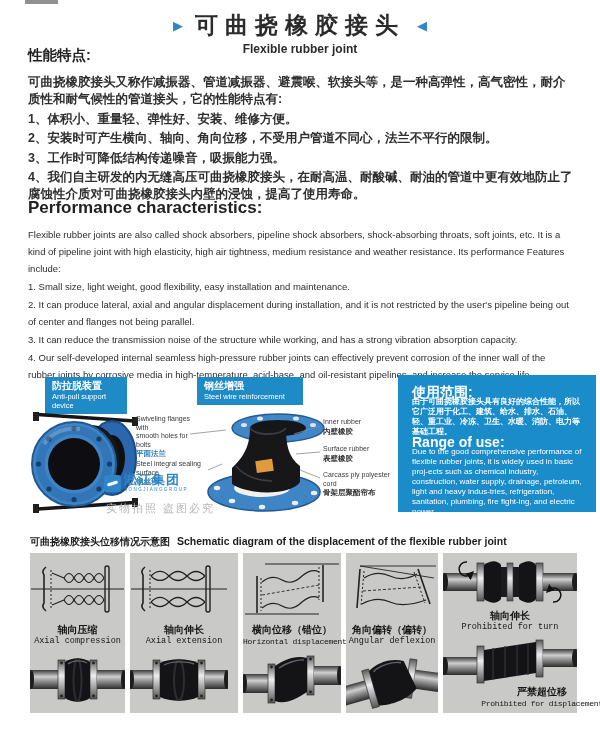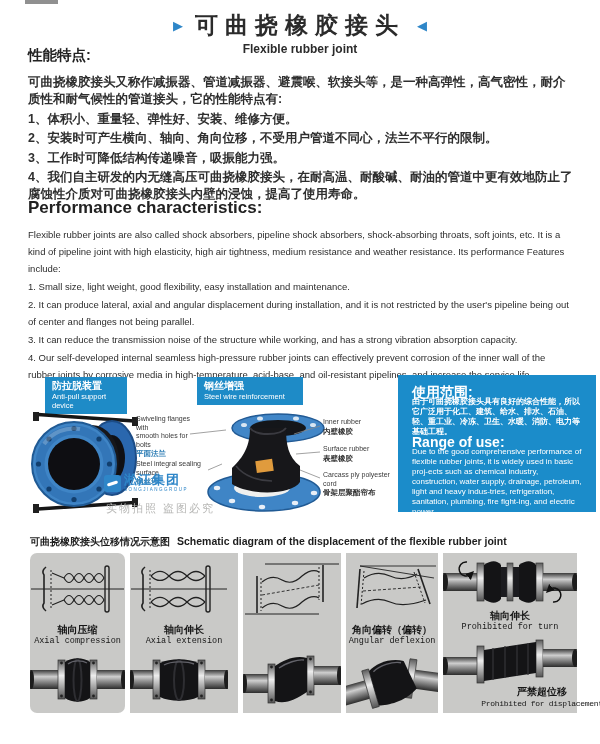--- a/index.html
+++ b/index.html
@@ -47,21 +47,21 @@
   .rangebox .rh{font-size:14px;font-weight:bold;line-height:10px;}
   .rangebox .rb-cn{font-size:8px;font-weight:bold;line-height:10px;}
   .rangebox .rb-en{font-size:8px;line-height:10px;}
 
   
   .diag-head{position:absolute;top:531px;left:30px;white-space:nowrap;}
   .diag-head .cnh{font-size:10px;font-weight:bold;color:#1d1d1d;}
   .diag-head .enh{font-size:10.5px;font-weight:bold;color:#1d1d1d;margin-left:7px;}
   .panels{position:absolute;top:553px;left:30px;display:flex;gap:5px;}
   .panel{background:#c9c9c7;height:160px;position:relative;flex:none;}
-  .pw1{width:95px;border-radius:7px;}.pw2{width:108px;}.pw3{width:98px;}.pw4{width:92px;}.pw5{width:134px;}
+  .pw1{width:95px;}.pw2{width:108px;}.pw3{width:98px;}.pw4{width:92px;}.pw5{width:134px;}
   .schem{position:absolute;top:3px;left:0;}
   .cap{position:absolute;top:71px;left:0;width:100%;text-align:center;}
   .cap .ccn{font-family:"Liberation Serif","DejaVu Serif",serif;font-size:10px;font-weight:600;color:#161616;line-height:12px;}
   .cap .cen{font-family:"Liberation Mono","DejaVu Sans Mono",monospace;font-size:8.5px;color:#161616;line-height:11px;white-space:nowrap;}
   .cap .cen.tight{font-size:8px;letter-spacing:-0.3px;}
   .photo{position:absolute;top:100px;left:0;}
   .p5photo1{position:absolute;top:4px;left:0;}
   .p5cap1{position:absolute;top:57px;left:0;width:100%;text-align:center;}
   .p5photo2{position:absolute;top:84px;left:0;}
   .p5cap2{position:absolute;top:133px;left:0;width:100%;text-align:center;padding-left:32px;}
@@ -300,20 +300,24 @@
         <line x1="22" y1="8" x2="96" y2="8" stroke="#222" stroke-width="1"></line>
         <line x1="2" y1="58" x2="76" y2="58" stroke="#222" stroke-width="1"></line>
         <line x1="14" y1="20" x2="14" y2="57" stroke="#222" stroke-width="1.6"></line>
         <line x1="18" y1="22" x2="18" y2="55" stroke="#222" stroke-width="1" stroke-dasharray="2,2"></line>
         <line x1="80" y1="9" x2="80" y2="46" stroke="#222" stroke-width="1.6"></line>
         <line x1="76" y1="11" x2="76" y2="44" stroke="#222" stroke-width="1" stroke-dasharray="2,2"></line>
         <path d="M19,26 Q29,18 39,24 Q49,30 59,20 Q69,12 76,16" fill="none" stroke="#222" stroke-width="1.2"></path>
         <path d="M19,52 Q29,44 39,50 Q49,56 59,46 Q69,38 76,42" fill="none" stroke="#222" stroke-width="1.2"></path>
         <line x1="19" y1="39" x2="76" y2="29" stroke="#222" stroke-width="0.9" stroke-dasharray="3,2"></line>
       </svg>
+      <div class="cap">
+        <div class="ccn">横向位移（错位）</div>
+        <div class="cen tight">Horizontal displacement</div>
+      </div>
       <svg class="photo" width="98" height="55" viewBox="0 0 98 55">
         <rect x="0" y="21" width="25" height="19" fill="url(#gPipe)"></rect>
           <ellipse cx="1.5" cy="30.5" rx="2.5" ry="9.5" fill="#1d1d1d"></ellipse>
         <rect x="25" y="11" width="7" height="39" fill="url(#gFlange)" stroke="#333" stroke-width="0.7"></rect>
         <g transform="translate(0,-8)">
           <rect x="64" y="11" width="7" height="39" fill="url(#gFlange)" stroke="#333" stroke-width="0.7"></rect>
           <rect x="71" y="21" width="27" height="19" fill="url(#gPipe)"></rect>
             <ellipse cx="96.5" cy="30.5" rx="2.5" ry="9.5" fill="#1d1d1d"></ellipse>
         </g>
         <path d="M32,13 C41,7 52,2 64,5 L64,39 C53,46 42,52 32,48 Z" fill="#141416"></path>

